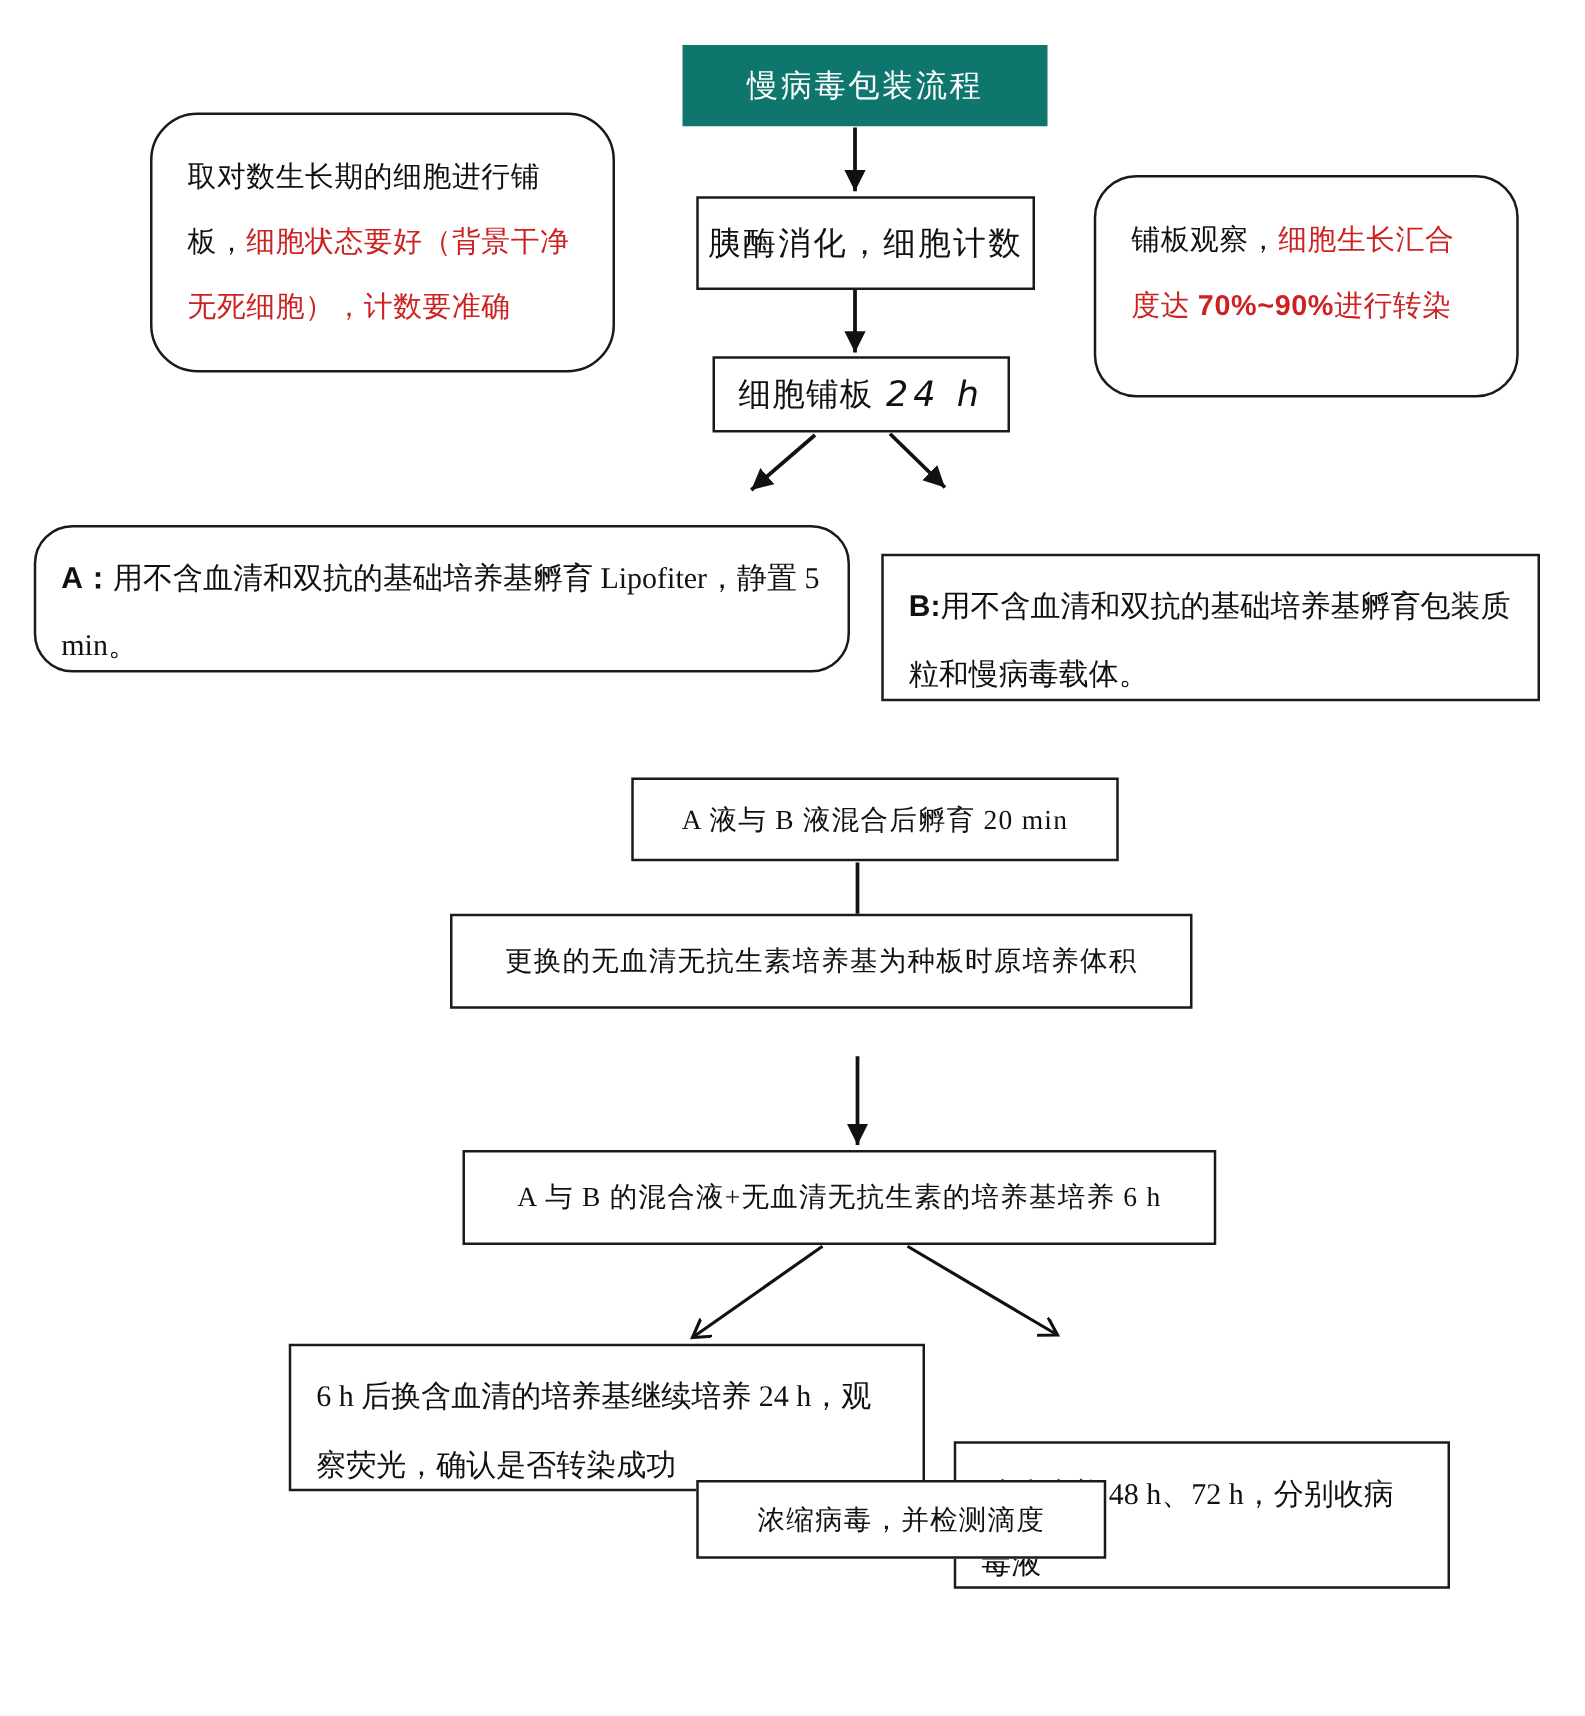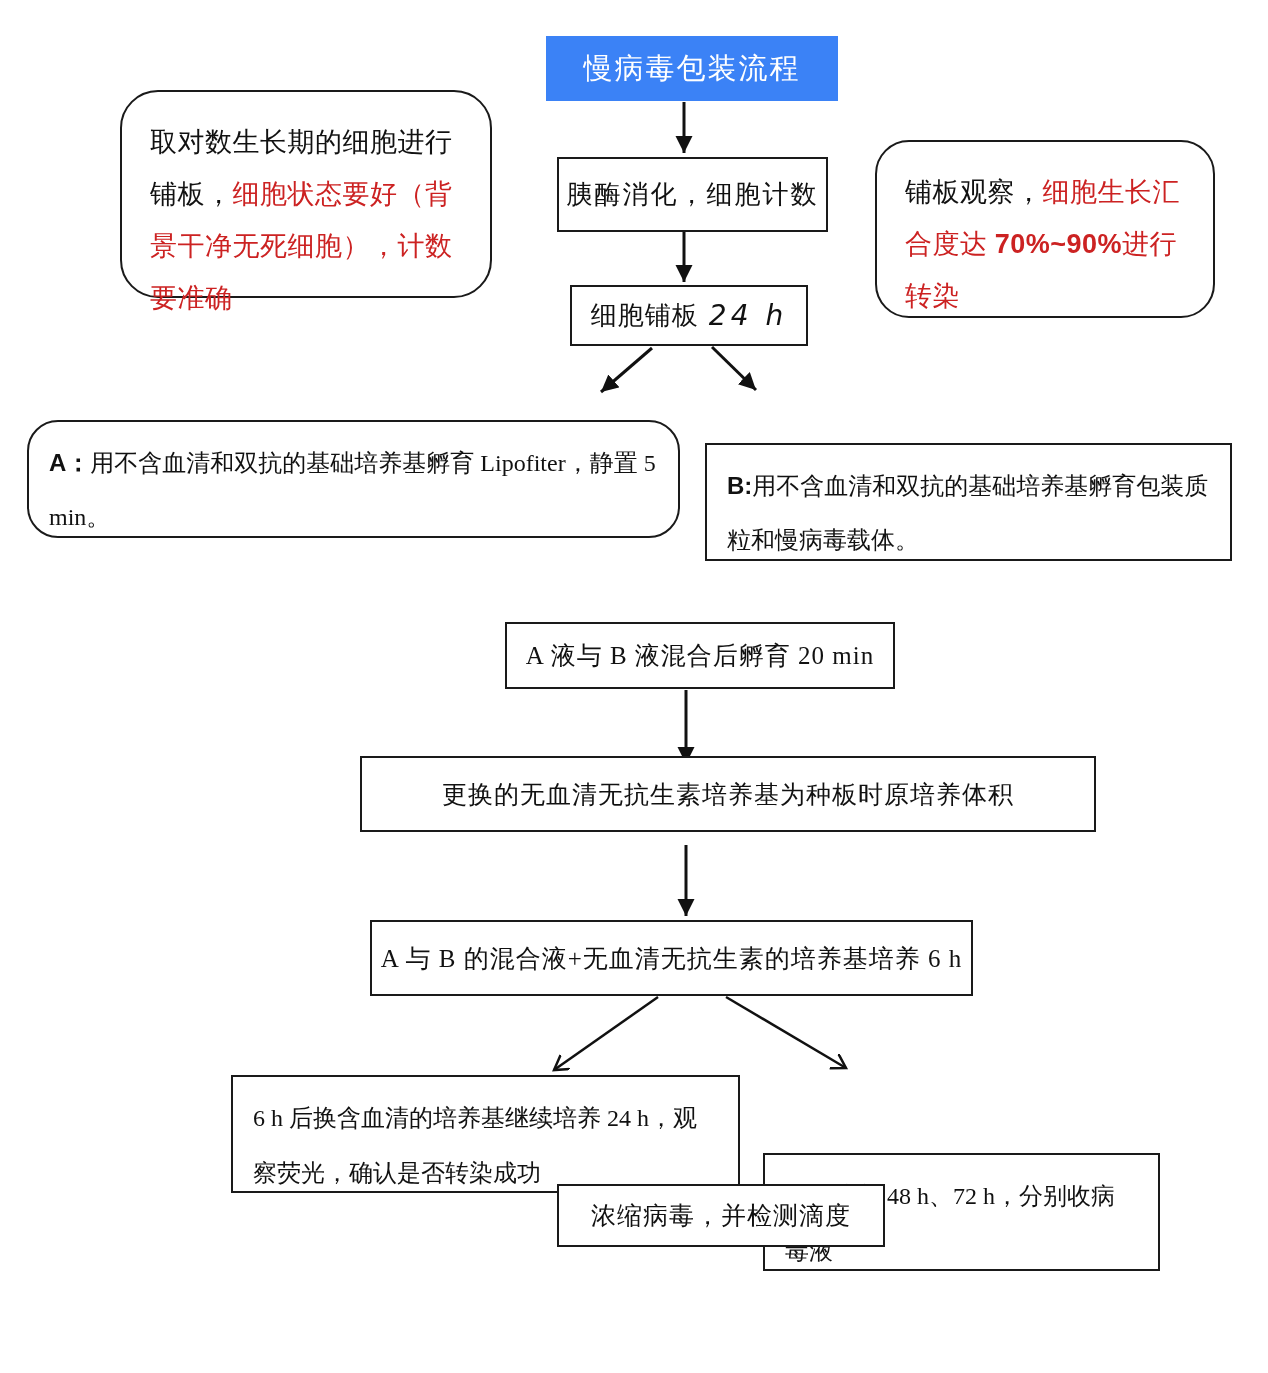--- a/index.html
+++ b/index.html
@@ -20,39 +20,39 @@
     font-size: 24px;
   }
   .center {
     display: flex;
     align-items: center;
     justify-content: center;
     text-align: center;
   }
   .title-box {
     position: absolute;
-    background: #3b82f6;
+    background: #0f766e;
     color: #ffffff;
     box-sizing: border-box;
-    font-size: 29px;
+    font-size: 25px;
     letter-spacing: 2px;
   }
   .note {
     border-radius: 36px;
     padding: 24px 28px;
     line-height: 52px;
-    font-size: 27px;
+    font-size: 23px;
     letter-spacing: 0.5px;
   }
   .para-box {
     padding: 14px 20px;
     line-height: 54px;
     font-size: 24px;
   }
-  .single-line { font-size: 25px; letter-spacing: 1px; }
+  .single-line { font-size: 22px; letter-spacing: 1px; }
   .red-text { color: #cc2222; }
   .bold-sans {
     font-family: "Liberation Sans", "DejaVu Sans", sans-serif;
     font-weight: bold;
   }
   .handwriting {
     font-family: "DejaVu Sans", sans-serif;
     font-style: italic;
     font-size: 28px;
     letter-spacing: 4px;
@@ -116,21 +116,21 @@
   </div>
 
   <div class="box para-box" style="left:705px; top:443px; width:527px; height:118px;">
     <span class="bold-sans">B:</span><span>用不含血清和双抗的基础培养基孵育包装质粒和慢病毒载体。</span>
   </div>
 
   <div class="box center single-line" style="left:505px; top:622px; width:390px; height:67px;">
     <span>A 液与 B 液混合后孵育 20 min</span>
   </div>
 
-  <div class="box center single-line" style="left:360px; top:756px; width:736px; height:76px;align-items:center;">
+  <div class="box center single-line" style="left:360px; top:731px; width:594px; height:76px;align-items:center;">
     <span>更换的无血清无抗生素培养基为种板时原培养体积</span>
   </div>
 
   <div class="box center single-line" style="left:370px; top:920px; width:603px; height:76px;">
     <span>A 与 B 的混合液+无血清无抗生素的培养基培养 6 h</span>
   </div>
 
   <div class="box para-box" style="left:203px; top:1075px; width:509px; height:118px; line-height:55px;margin-left:28px;">
     <span>6 h 后换含血清的培养基继续培养 24 h，观察荧光，确认是否转染成功</span>
   </div>

